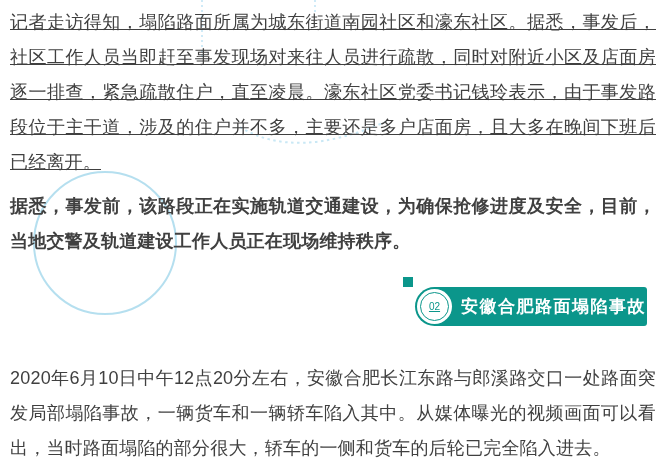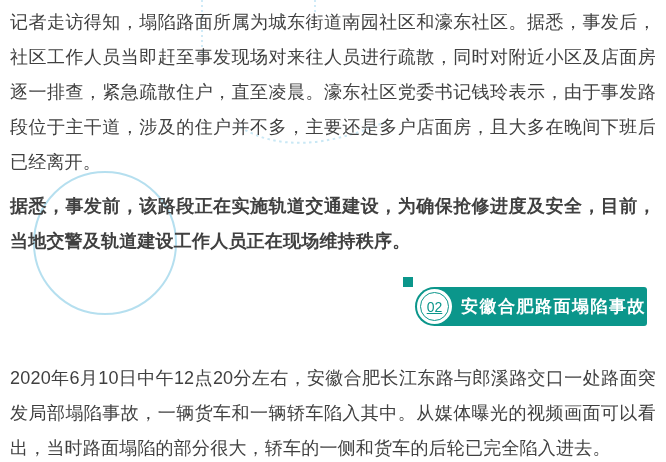--- a/index.html
+++ b/index.html
@@ -27,21 +27,21 @@
   .swoosh{left:235px;top:113px;}
   
   .para{
     position:absolute;left:10px;right:10px;z-index:1;
     color:#404040;
     font-size:18px;line-height:35px;
     text-align:justify;text-justify:inter-ideograph;
     letter-spacing:0.2px;
     margin:0;
   }
-  .para-1{top:5px;}
+  .para-1{top:5px;text-decoration:underline;}
   .para-2{top:189px;font-weight:bold;}
   .para-3{top:361px;}
   
   .badge-square{
     position:absolute;left:403px;top:277px;width:10px;height:10px;
     background:#0b968b;z-index:1;
   }
   .section-badge{
     position:absolute;left:415px;top:287px;width:232px;height:39px;
     background:#0b968b;
@@ -52,21 +52,21 @@
   }
   .badge-circle{
     width:35px;height:35px;margin-left:2px;flex:0 0 auto;
     background:#ffffff;border-radius:50%;
     display:flex;align-items:center;justify-content:center;
   }
   .badge-circle-inner{
     width:29px;height:29px;border:1.5px solid #0b968b;border-radius:50%;
     box-sizing:border-box;
     display:flex;align-items:center;justify-content:center;
-    color:#0b968b;font-size:14px;line-height:1;text-decoration:underline;
+    color:#0b968b;font-size:10px;line-height:1;text-decoration:underline;
   }
   .badge-title{
     color:#ffffff;font-size:17px;font-weight:bold;
     letter-spacing:1.5px;margin-left:9px;white-space:nowrap;
   }
 </style>
 </head>
 <body>
 
 <div class="decor decor-circle"></div>

